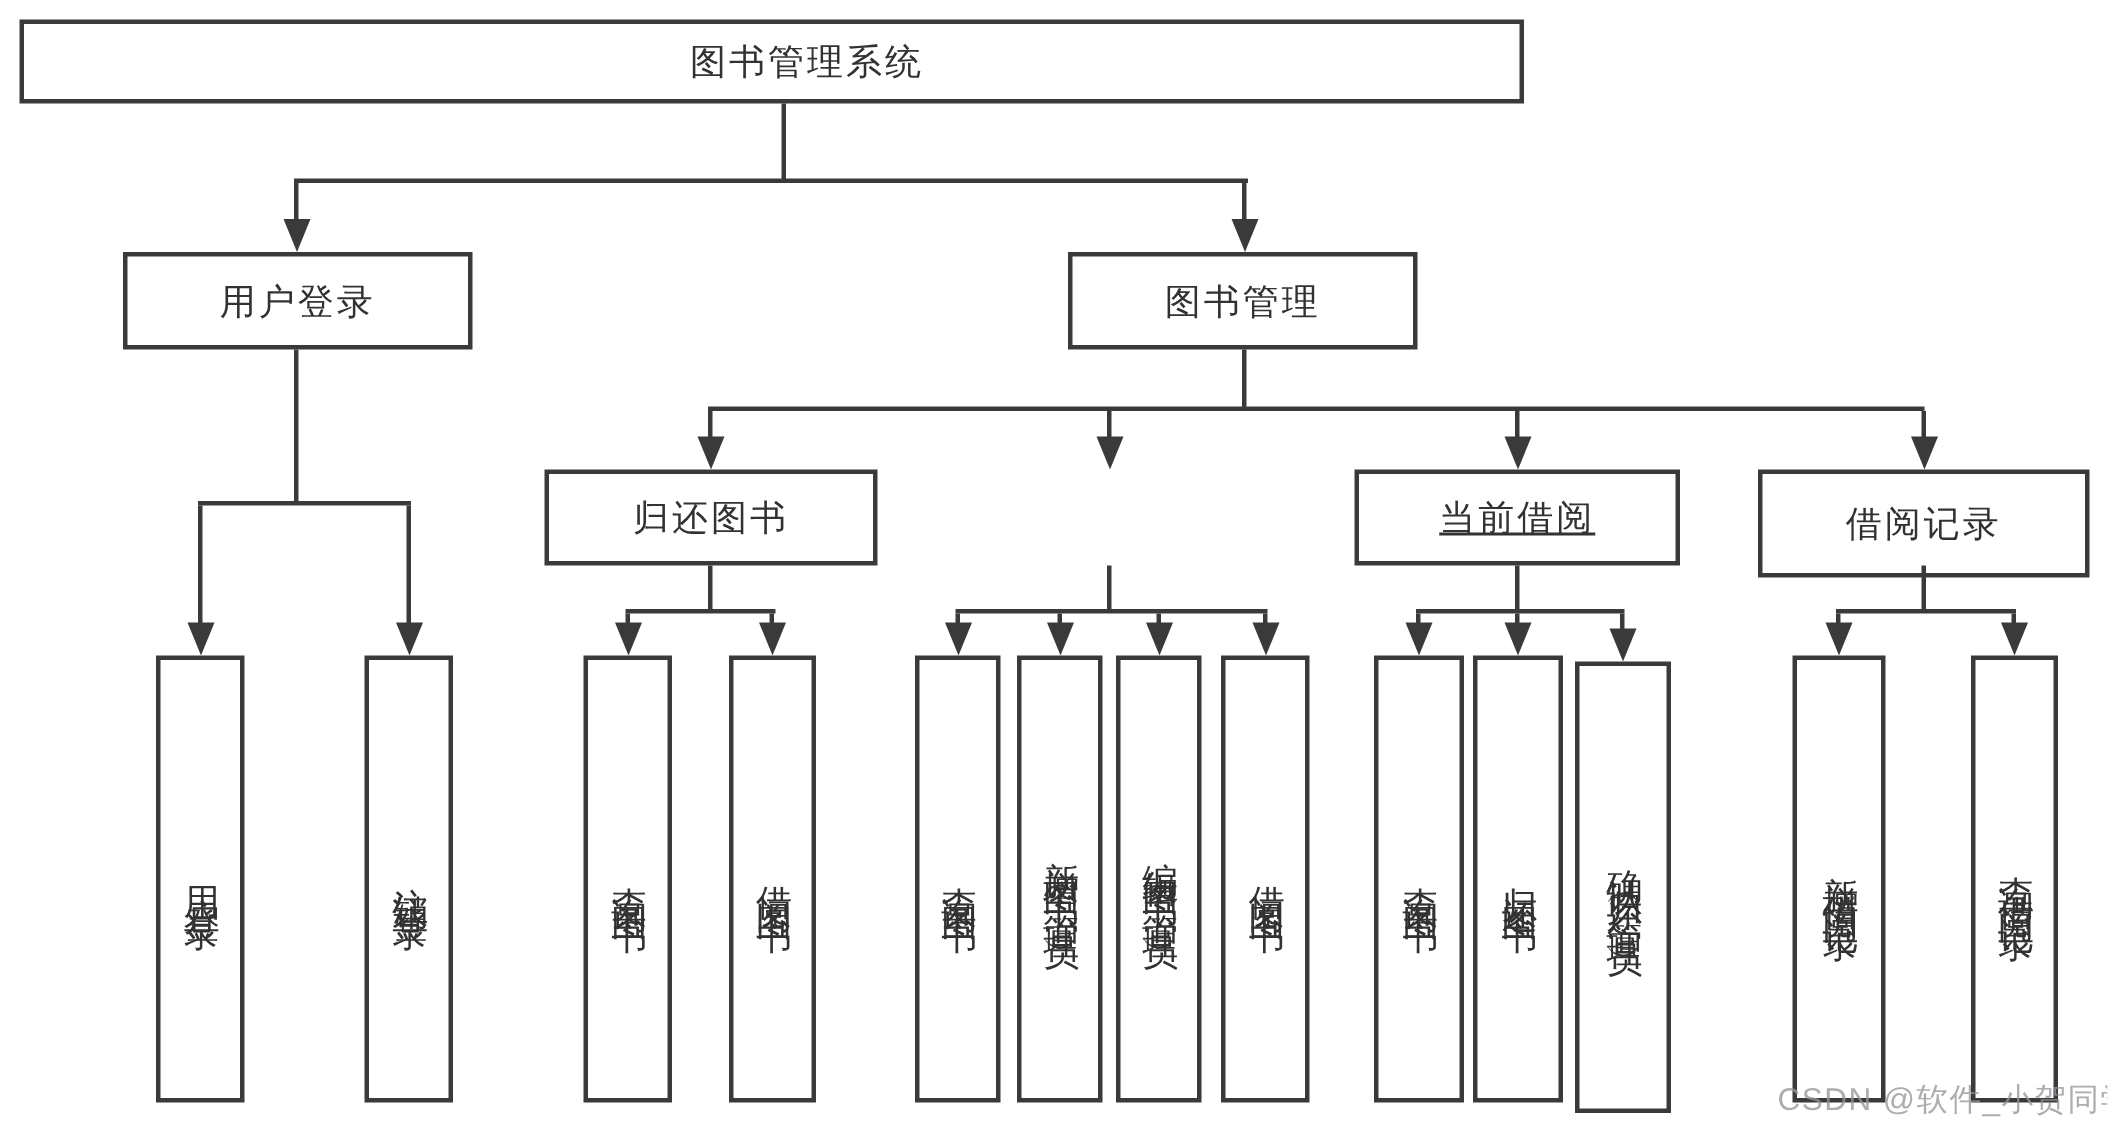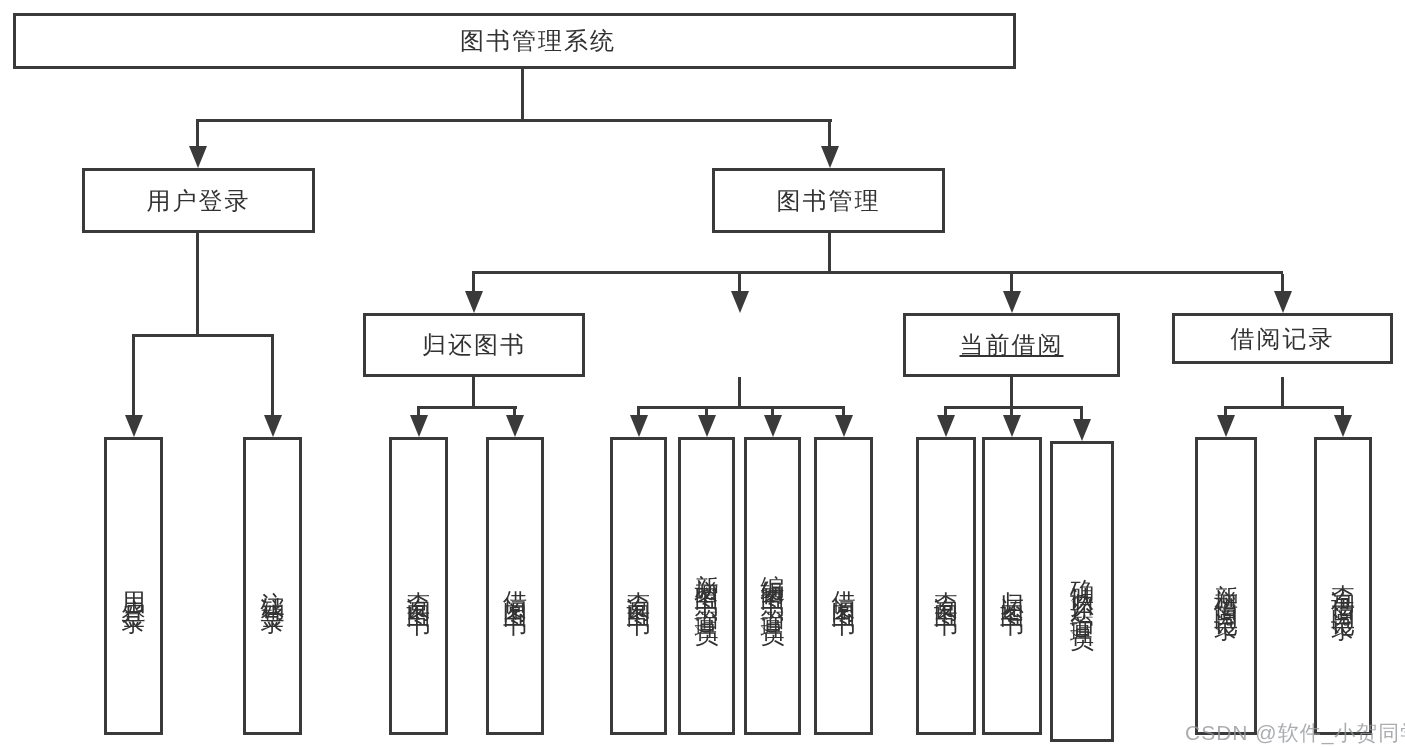--- a/index.html
+++ b/index.html
@@ -59,21 +59,21 @@
   <div class="box box-h" style="left:712px;top:168px;width:233px;height:65px;">
     <span>图书管理</span>
   </div>
 
   <div class="box box-h" style="left:363px;top:313px;width:222px;height:64px;">
     <span>归还图书</span>
   </div>
   <div class="box box-h" style="left:903px;top:313px;width:217px;height:64px;text-decoration:underline;">
     <span>当前借阅</span>
   </div>
-  <div class="box box-h" style="left:1172px;top:313px;width:221px;height:51px;">
+  <div class="box box-h" style="left:1172px;top:313px;width:221px;height:72px;">
     <span>借阅记录</span>
   </div>
 
   <div class="box box-v" style="left:104px;top:437px;width:59px;height:298px;">
     <span>用户登录</span>
   </div>
   <div class="box box-v" style="left:243px;top:437px;width:59px;height:298px;">
     <span>注销登录</span>
   </div>
 

